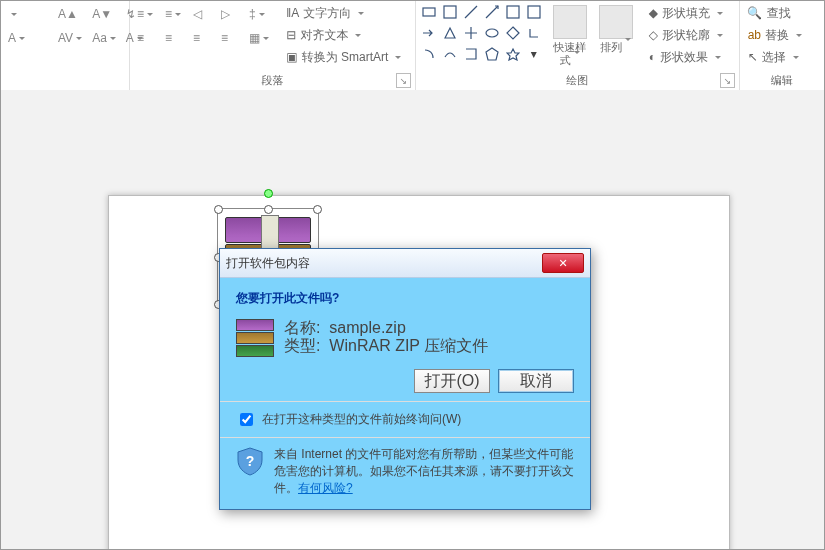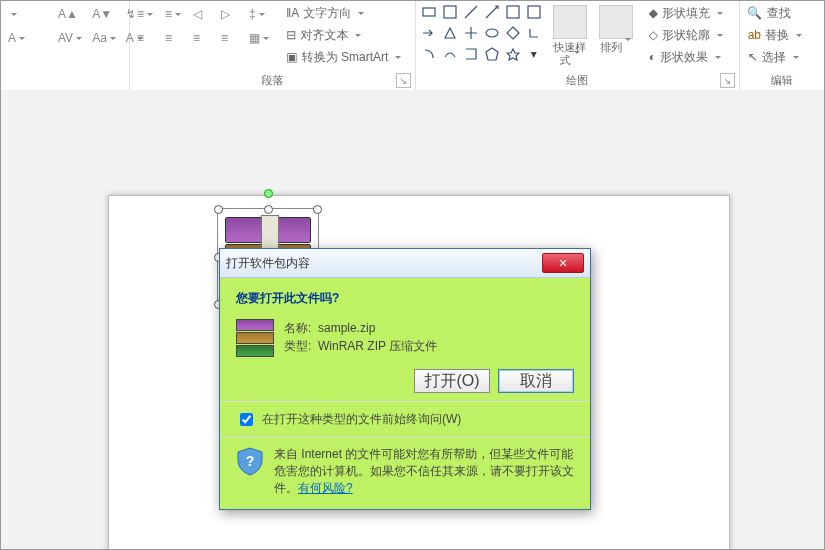--- a/index.html
+++ b/index.html
@@ -25,30 +25,30 @@
 .h-tl{left:-4px;top:-4px}.h-tr{right:-4px;top:-4px}.h-bl{left:-4px;bottom:-4px}.h-br{right:-4px;bottom:-4px}
 .h-t{left:50%;top:-4px;margin-left:-4px}.h-b{left:50%;bottom:-4px;margin-left:-4px}
 .h-l{left:-4px;top:50%;margin-top:-4px}.h-r{right:-4px;top:50%;margin-top:-4px}
 .rot{position:absolute;left:50%;top:-20px;margin-left:-4px;width:7px;height:7px;border:1px solid #0a0;background:#8f8;border-radius:50%}
 .rar{width:86px;height:80px;margin:8px auto 0}
 .rar .book{height:24px;border:1px solid #333;border-radius:2px;margin-bottom:1px;position:relative}
 .rar .b1{background:linear-gradient(#8c4aa0,#b56bc9)}
 .rar .b2{background:linear-gradient(#a07830,#c99a40)}
 .rar .b3{background:linear-gradient(#2f7a35,#45a34b)}
 .rar .u{position:absolute;left:36px;top:-2px;width:16px;height:80px;background:#e6e6d6;border:1px solid #777;display:flex;align-items:center;justify-content:center;font-weight:bold;color:#444}
-.dialog{position:absolute;left:218px;top:247px;width:370px;background:#bef264;border:1px solid #3a6ea5;box-shadow:2px 3px 12px rgba(0,0,0,.4)}
+.dialog{position:absolute;left:218px;top:247px;width:370px;background:#7dd3fc;border:1px solid #3a6ea5;box-shadow:2px 3px 12px rgba(0,0,0,.4)}
 .titlebar{height:28px;background:linear-gradient(#f7fbff,#dce8f7);border-bottom:1px solid #b7cde6;display:flex;align-items:center;padding:0 6px;font-size:12px;color:#333}
 .titlebar .ttl{flex:1}
 .closebtn{width:40px;height:18px;background:linear-gradient(#e67,#c12);border:1px solid #a11;border-radius:2px;color:#fff;display:flex;align-items:center;justify-content:center;font-size:11px}
 .dlgbody{padding:12px 16px}
 .q{font-weight:bold;margin-bottom:12px;color:#003399}
 .filerow{display:flex;gap:10px;margin-bottom:14px}
 .rar-sm{width:38px;height:36px}
 .rar-sm .book{height:10px;margin-bottom:1px;border:1px solid #444}
-.kv{font-size:12px;line-height:18px}
+.kv{font-size:16px;line-height:18px}
 .btns{display:flex;justify-content:flex-end;gap:8px;margin-bottom:8px}
 .btn{min-width:74px;height:22px;border:1px solid #888;background:linear-gradient(#fdfdfd,#e8e8e8);font-size:16px;display:flex;align-items:center;justify-content:center}
 .btn.primary{border:1px solid #3c7fb1;box-shadow:inset 0 0 0 1px #a5d0ec}
 .sep{height:1px;background:#ddd;margin:8px -16px}
 .chk{display:flex;align-items:center;gap:6px;font-size:12px;margin:6px 0}
 .chk input{width:13px;height:13px}
 .warn{display:flex;gap:10px;font-size:12px;line-height:17px;color:#444}
 .shield{width:28px;height:30px}
 .link{color:#0066cc;text-decoration:underline}
 .launcher{position:absolute;right:4px;bottom:2px;width:13px;height:13px;border:1px solid #bbb;font-size:9px;display:flex;align-items:center;justify-content:center;color:#888}

